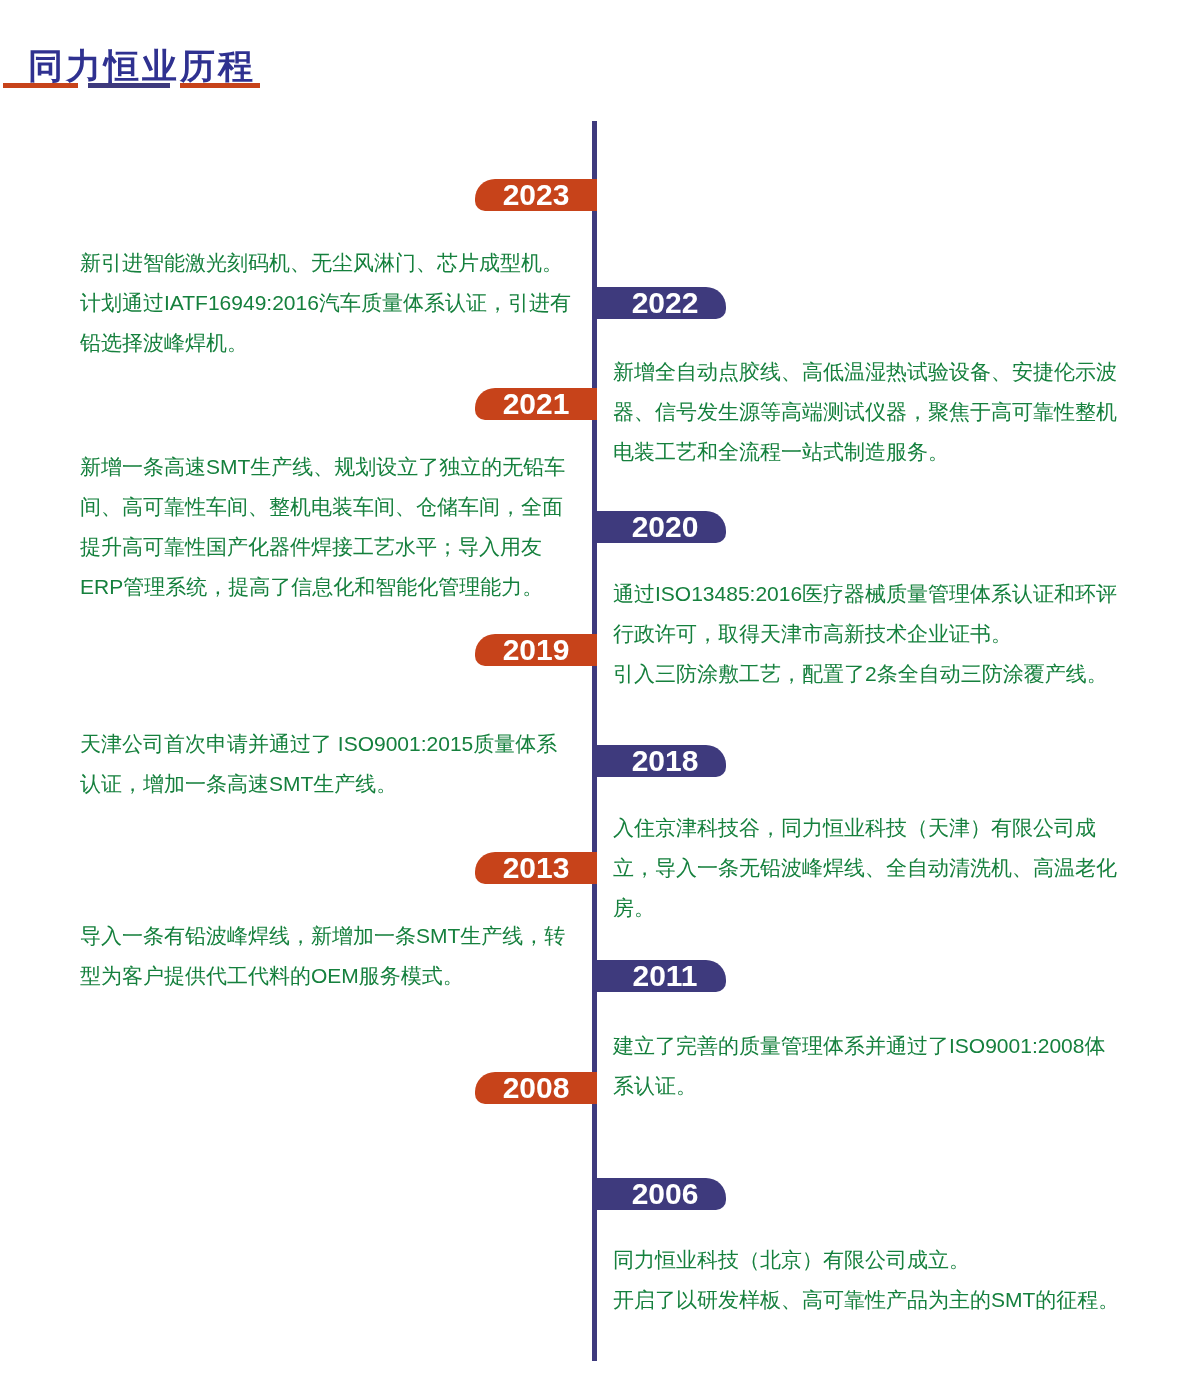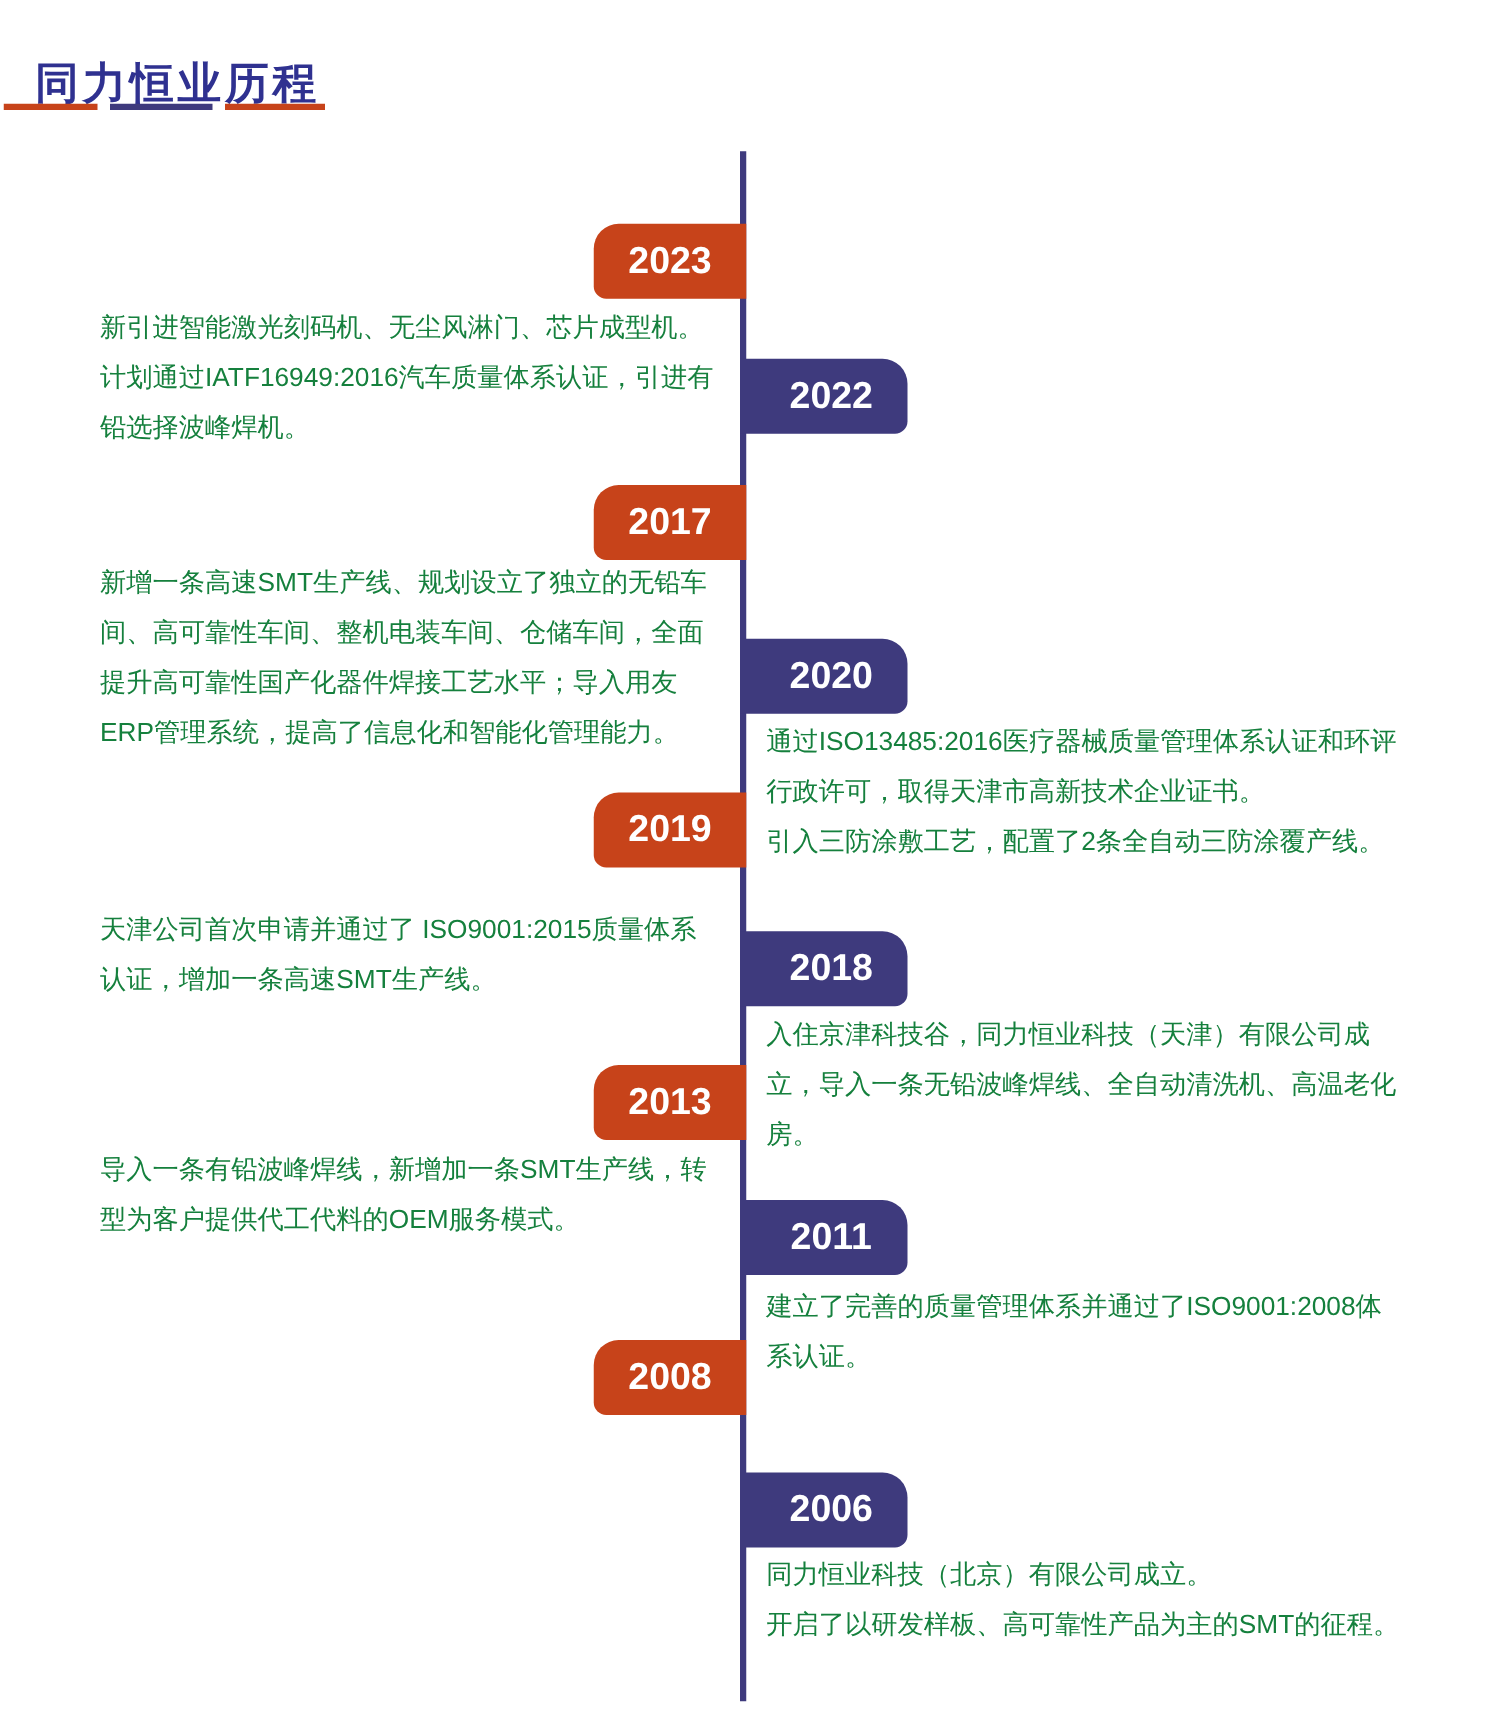--- a/index.html
+++ b/index.html
@@ -42,21 +42,21 @@
     top: 121px;
     width: 5px;
     height: 1240px;
     background: #3e3a7d;
   }
 
   
   .badge {
     position: absolute;
     width: 122px;
-    height: 60px;
+    height: 32px;
     color: #ffffff;
     font-weight: bold;
     font-size: 30px;
     display: flex;
     align-items: center;
     justify-content: center;
     z-index: 2;
   }
   .badge.left {
     left: 475px;
@@ -92,22 +92,23 @@
     <span class="u2"></span>
     <span class="u3"></span>
   </div>
 
   <div class="vline"></div>
 
   <div class="badge left" style="top:179px">2023</div>
   <div class="desc left-text" style="top:243px">新引进智能激光刻码机、无尘风淋门、芯片成型机。计划通过IATF16949:2016汽车质量体系认证，引进有铅选择波峰焊机。</div>
 
   <div class="badge right" style="top:287px">2022</div>
+  <div class="desc right-text" style="top:352px">新增全自动点胶线、高低温湿热试验设备、安捷伦示波器、信号发生源等高端测试仪器，聚焦于高可靠性整机电装工艺和全流程一站式制造服务。</div>
 
-  <div class="badge left" style="top:388px">2017</div>
+  <div class="badge left" style="top:388px">2021</div>
   <div class="desc left-text" style="top:447px">新增一条高速SMT生产线、规划设立了独立的无铅车间、高可靠性车间、整机电装车间、仓储车间，全面提升高可靠性国产化器件焊接工艺水平；导入用友ERP管理系统，提高了信息化和智能化管理能力。</div>
 
   <div class="badge right" style="top:511px">2020</div>
   <div class="desc right-text" style="top:574px">通过ISO13485:2016医疗器械质量管理体系认证和环评行政许可，取得天津市高新技术企业证书。
 引入三防涂敷工艺，配置了2条全自动三防涂覆产线。</div>
 
   <div class="badge left" style="top:634px">2019</div>
   <div class="desc left-text" style="top:724px">天津公司首次申请并通过了 ISO9001:2015质量体系认证，增加一条高速SMT生产线。</div>
 
   <div class="badge right" style="top:745px">2018</div>

